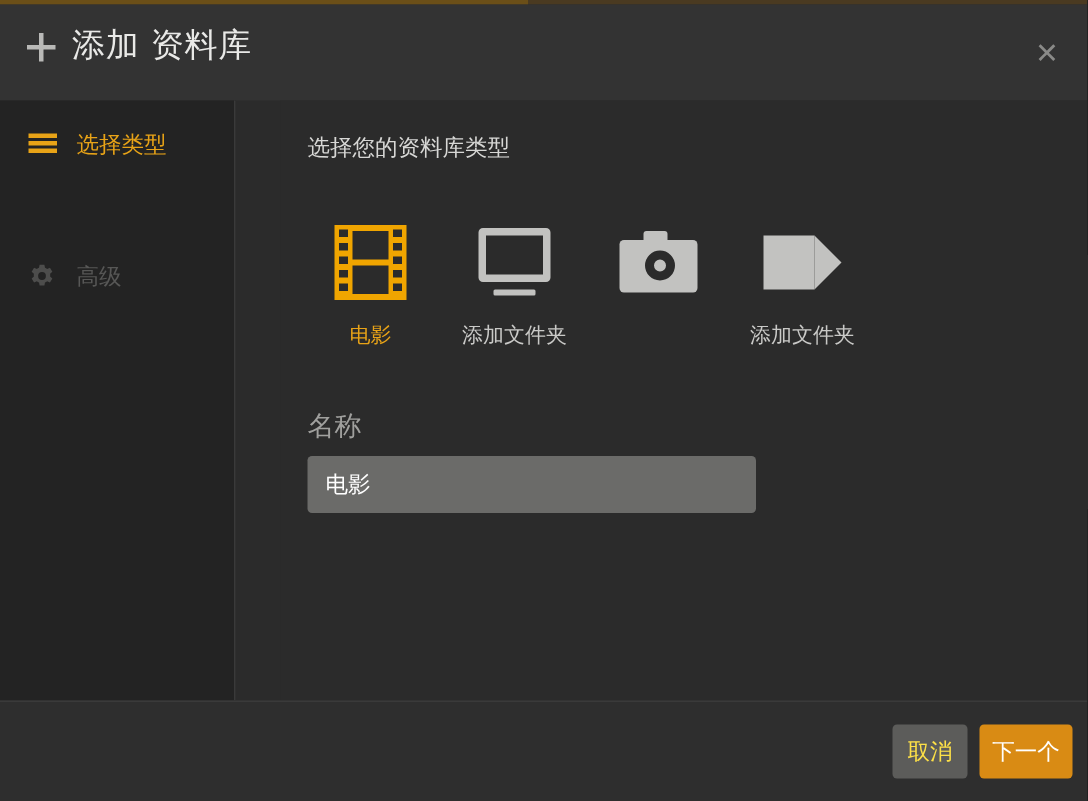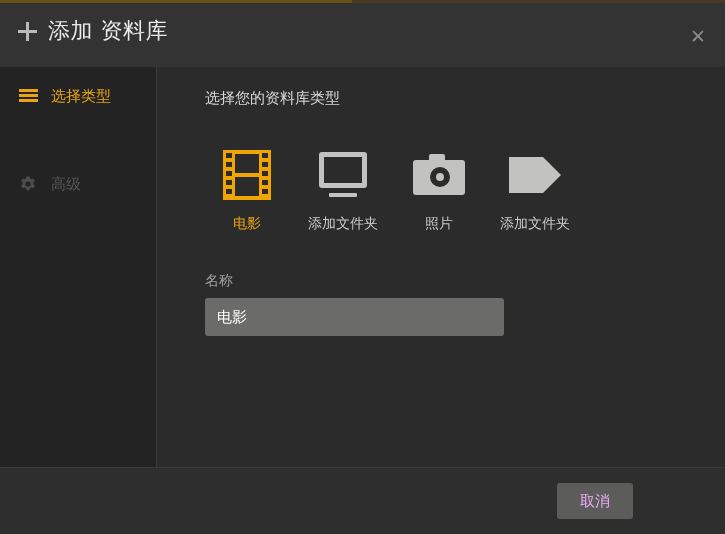--- a/index.html
+++ b/index.html
@@ -297,21 +297,21 @@
     top: 205px;
     width: 300px;
   }
   .field-lang {
     position: absolute;
     left: 345px;
     top: 205px;
     width: 200px;
   }
   .field-label {
-    font-size: 14px;
+    font-size: 18px;
     color: #a0a09e;
     margin-bottom: 8px;
     display: block;
     font-family: Liberation Serif, serif;
   }
   .text-input {
     width: 299px;
     height: 38px;
     background: #6b6b69;
     border: none;
@@ -350,24 +350,24 @@
     position: absolute;
     top: 15px;
     height: 36px;
     border: none;
     border-radius: 3px;
     font-size: 15px;
     cursor: pointer;
     font-family: "DejaVu Sans", "Liberation Sans", sans-serif;
   }
   .btn-cancel {
-    right: 92px;
-    width: 76px;
+    right: 80px;
+    width: 50px;
     background: #5c5c5a;
-    color: #f0abfc;
+    color: #fde047;
   }
   .btn-next {
     right: 10px;
     width: 62px;
     background: #d98b14;
     color: #ffffff;
   }
 </style>
 </head>
 <body>
@@ -448,21 +448,20 @@
 
 
         <div class="type-item">
           <div class="type-icon-box">
             <span class="ico-cam">
               <span class="bump"></span>
               <span class="body"></span>
               <span class="lens"></span>
             </span>
           </div>
-          <div class="type-label">照片</div>
         </div>
 
         <div class="type-item">
           <div class="type-icon-box">
             <span class="ico-vcam">
               <span class="body"></span>
               <span class="tri"></span>
             </span>
           </div>
           <div class="type-label">添加文件夹</div>
@@ -474,15 +473,16 @@
         <span class="field-label">名称</span>
         <input class="text-input" type="text" value="电影" style="">
       </div>
 
 
     </div>
   </div>
 
   <div class="footer">
     <button class="btn btn-cancel">取消</button>
+    <button class="btn btn-next">下一个</button>
   </div>
 
 </div>
 
 </body></html>

